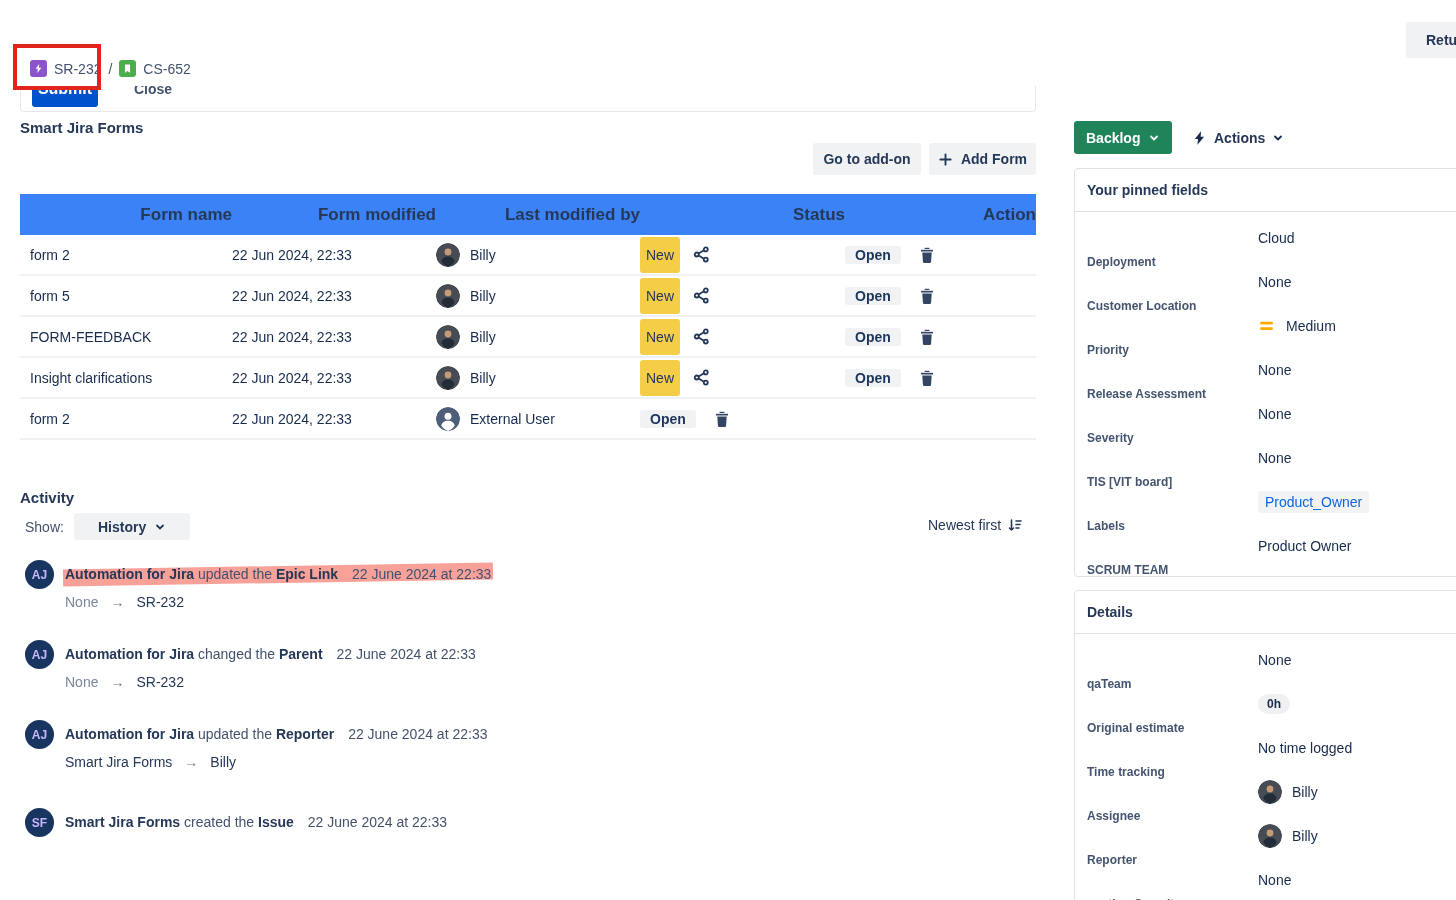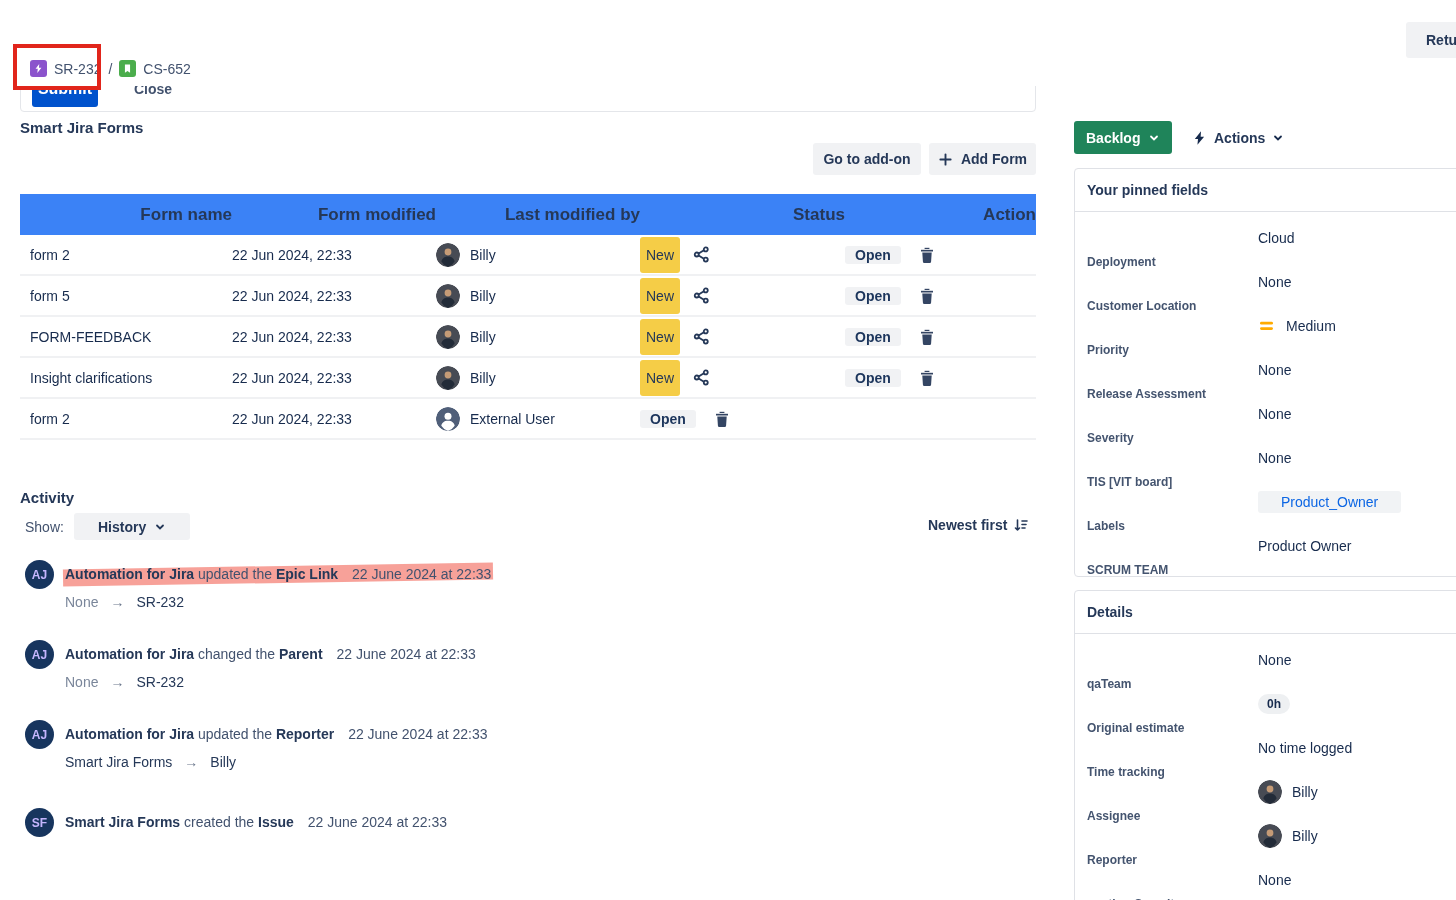--- a/index.html
+++ b/index.html
@@ -54,21 +54,21 @@
     font-weight:bold; font-size:14px; color:#1c355c; font-family:inherit; cursor:pointer; }
   .icon-btn { width:34px; height:34px; background:#f1f2f4; border:none; border-radius:3px;
     display:flex; align-items:center; justify-content:center; cursor:pointer; }
   .avatar { width:24px; height:24px; border-radius:50%; overflow:hidden; flex:none; }
 
   
   #activity-title { left:20px; top:489px; font-size:15px; font-weight:bold; color:#253858; }
   #show-label { left:25px; top:519px; font-size:14px; color:#42526e; }
   #history-btn { left:74px; top:513px; height:27px; padding:0 24px; font-size:14px; }
   #sort-control { left:928px; top:517px; display:flex; align-items:center; gap:6px;
-    font-weight:bold; font-size:14px; color:#253858; cursor:pointer; }
+    font-weight:normal; font-size:14px; color:#253858; cursor:pointer; }
 
   .activity-item { position:absolute; left:25px; width:1000px; }
   .act-avatar { position:absolute; left:0; top:-6px; width:29px; height:29px; border-radius:50%;
     background:#17355e; color:#c4b5fd; font-size:12px; font-weight:bold;
     display:flex; align-items:center; justify-content:center; }
   .act-head { position:absolute; left:40px; top:0; font-size:14px; color:#42526e;
     white-space:nowrap; z-index:2; }
   .act-head b { color:#253858; }
   .act-time { margin-left:10px; color:#42526e; }
   .act-body { position:absolute; left:40px; top:28px; font-size:14px; color:#253858;
@@ -87,21 +87,21 @@
 
   .panel { position:absolute; left:1074px; width:420px; border:1px solid #dfe1e6;
     border-radius:4px; background:#fff; }
   #pinned-panel { top:168px; height:409px; }
   #details-panel { top:590px; height:340px; }
   .panel-header { height:43px; display:flex; align-items:center; padding:0 12px;
     font-size:14px; font-weight:bold; color:#253858; border-bottom:1px solid #dfe1e6; }
   .field-row { height:44px; display:flex; align-items:center; padding:0 12px; }
   .field-label { width:171px; flex:none; font-size:12px; font-weight:bold; color:#44546f;margin-top:48px; }
   .field-value { font-size:14px; color:#172b4d; display:flex; align-items:center; gap:10px; }
-  .chip { background:#f1f3f5; border-radius:3px; padding:3px 23px; color:#0c66e4; cursor:pointer; }
+  .chip { background:#f1f3f5; border-radius:3px; padding:3px 7px; color:#0c66e4; cursor:pointer; }
   .pill { background:#eef0f2; border-radius:10px; padding:3px 9px; font-size:12px; font-weight:bold; }
 </style>
 </head>
 <body>
 
 <div id="stage">
 
   <div id="form-panel" class="abs">
     <button id="submit-btn">Submit</button>
     <div id="close-btn">Close</div>

